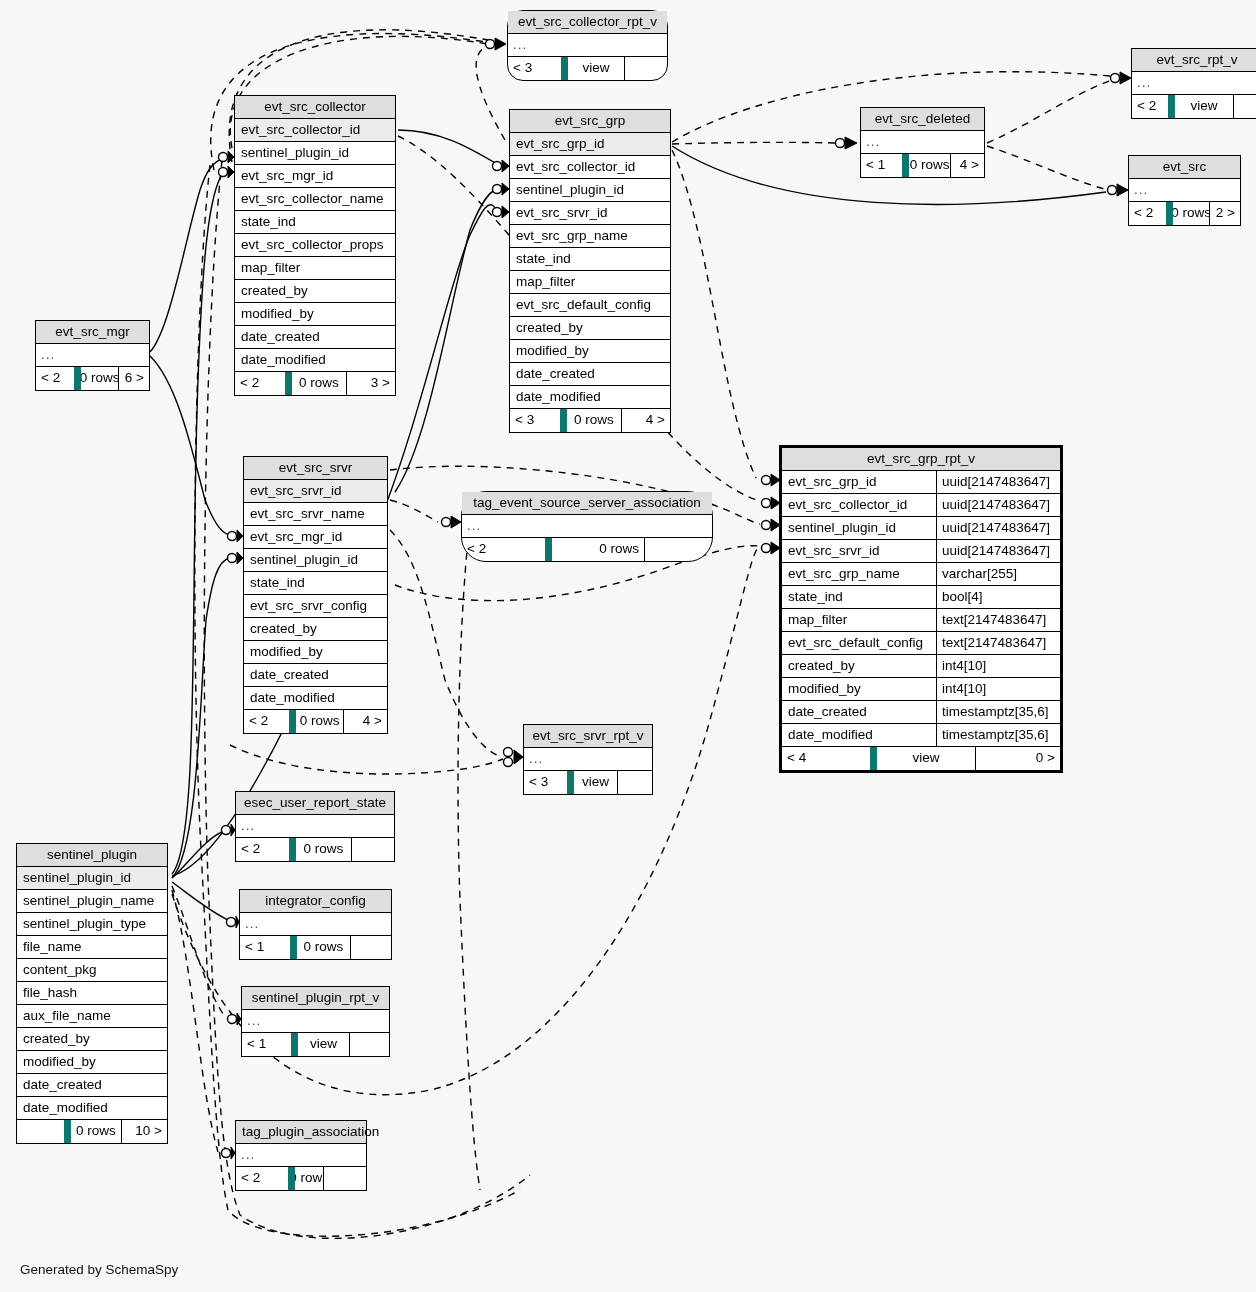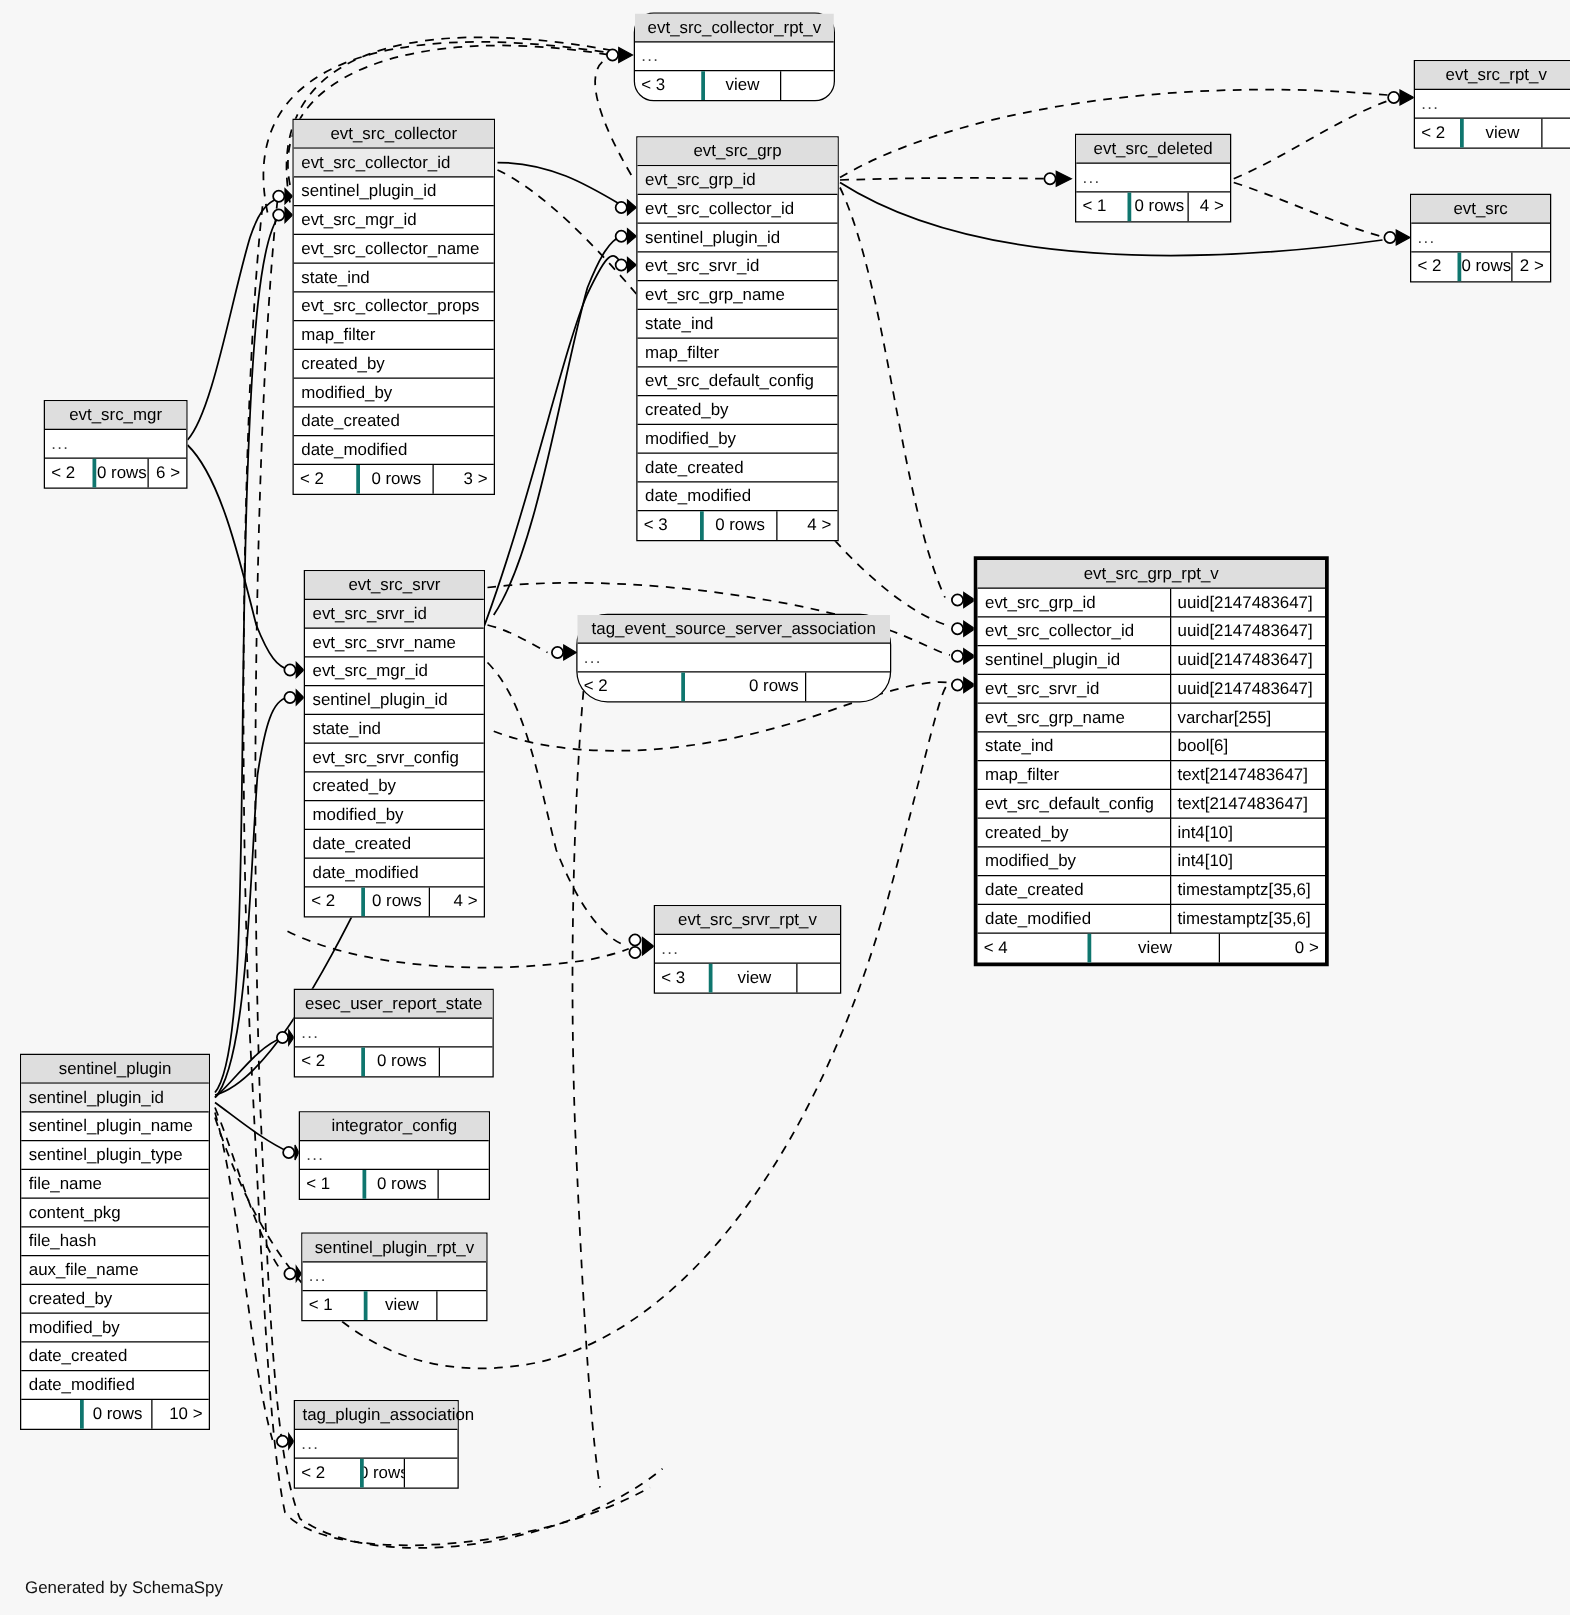--- a/index.html
+++ b/index.html
@@ -63,21 +63,21 @@
     font-size:13.5px;
   }
   .foot > div{
     box-sizing:border-box;
     padding:2px 5px 3px 5px;
     display:flex;align-items:center;
     overflow:hidden;
     white-space:nowrap;
   }
   .foot .f1{flex:0 0 auto;justify-content:flex-start;}
-  .foot .f2{flex:1 1 auto;border-left:3px solid #0f766e;justify-content:center;}
+  .foot .f2{flex:1 1 auto;border-left:7px solid #0f766e;justify-content:center;}
   .foot .f2.rt{justify-content:flex-end;}
   .foot .f3{flex:0 0 auto;border-left:1px solid #000;justify-content:flex-end;}
 
   #credit{
     position:absolute;left:20px;top:1262px;
     font-size:13.5px;color:#111;
     white-space:nowrap;
   }
   .edge{fill:none;stroke:#000;stroke-width:1.4;}
   .edge.dash{stroke-dasharray:7 6;}
@@ -359,21 +359,21 @@
         <div class="row">
           <span class="cname">evt_src_srvr_id</span>
           <span class="ctype">uuid[2147483647]</span>
         </div>
         <div class="row">
           <span class="cname">evt_src_grp_name</span>
           <span class="ctype">varchar[255]</span>
         </div>
         <div class="row">
           <span class="cname">state_ind</span>
-          <span class="ctype">bool[6]</span>
+          <span class="ctype">bool[4]</span>
         </div>
         <div class="row">
           <span class="cname">map_filter</span>
           <span class="ctype">text[2147483647]</span>
         </div>
         <div class="row">
           <span class="cname">evt_src_default_config</span>
           <span class="ctype">text[2147483647]</span>
         </div>
         <div class="row">
@@ -440,21 +440,21 @@
         <div class="tname">tag_event_source_server_association</div>
         <div class="row dots">
           <span class="cname">...</span>
         </div>
         <div class="foot">
           <div class="f1" style="width: 83px;">&lt; 2</div>
           <div class="f2 rt">0 rows</div>
           <div class="f3" style="width: 68px;"></div>
         </div>
       </div>
-      <div class="table" style="left: 523px; top: 724px; width: 150px;">
+      <div class="table" style="left: 523px; top: 724px; width: 130px;">
         <div class="tname">evt_src_srvr_rpt_v</div>
         <div class="row dots">
           <span class="cname">...</span>
         </div>
         <div class="foot">
           <div class="f1" style="width: 43px;">&lt; 3</div>
           <div class="f2">view</div>
           <div class="f3" style="width: 35px;"></div>
         </div>
       </div>

